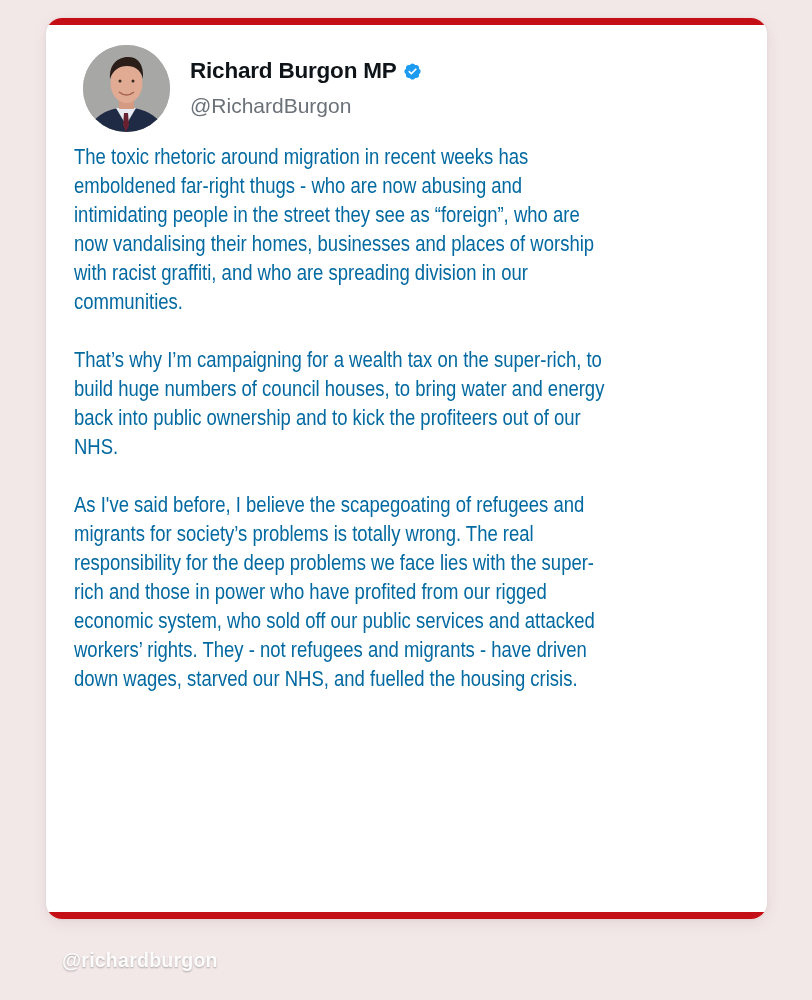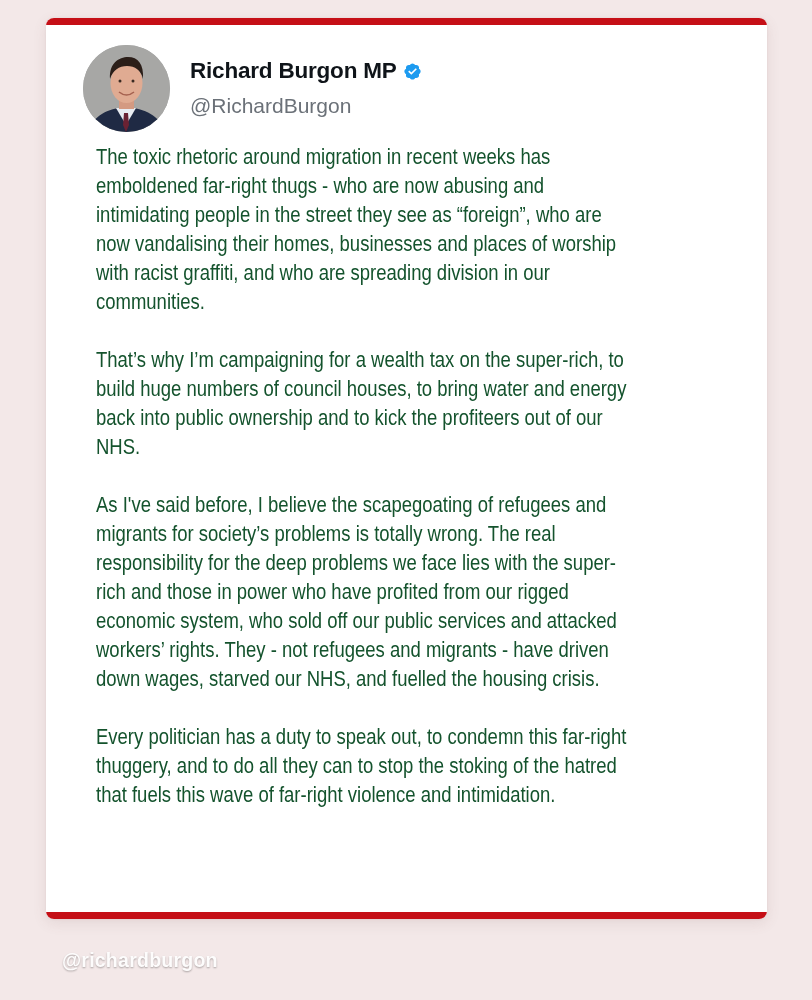--- a/index.html
+++ b/index.html
@@ -14,21 +14,21 @@
     overflow: hidden;
     font-family: "Liberation Sans", sans-serif;
   }
   .card {
     position: absolute;
     left: 46px;
     top: 18px;
     width: 721px;
     height: 901px;
     background: #ffffff;
-    border-radius: 8px;
+    border-radius: 16px;
     overflow: hidden;
     box-shadow: 0 4px 14px rgba(120, 80, 80, 0.12), 0 0 3px rgba(120, 80, 80, 0.08);
   }
   .bar-top {
     position: absolute;
     left: 0; right: 0; top: 0;
     height: 7px;
     background: #c50f16;
   }
   .bar-bottom {
@@ -76,23 +76,22 @@
     top: 76px;
     font-size: 21px;
     color: #6b7178;
     white-space: nowrap;
   }
   .body-text {
     position: absolute;
     left: 28px;
     top: 125px;
     width: 690px;
-    color: #14532d;
+    color: #0369a1;
     font-size: 21.5px;
-    margin-left: 22px;
   }
   .para { margin: 0 0 29px 0; }
   .line {
     display: block;
     height: 29px;
     line-height: 29px;
     white-space: nowrap;
     transform: scaleX(0.86);
     transform-origin: left center;
   }
@@ -166,23 +165,18 @@
     </div>
     <div class="para">
       <span class="line">As I've said before, I believe the scapegoating of refugees and</span>
       <span class="line">migrants for society’s problems is totally wrong. The real</span>
       <span class="line">responsibility for the deep problems we face lies with the super-</span>
       <span class="line">rich and those in power who have profited from our rigged</span>
       <span class="line">economic system, who sold off our public services and attacked</span>
       <span class="line">workers’ rights. They - not refugees and migrants - have driven</span>
       <span class="line">down wages, starved our NHS, and fuelled the housing crisis.</span>
     </div>
-    <div class="para">
-      <span class="line">Every politician has a duty to speak out, to condemn this far-right</span>
-      <span class="line">thuggery, and to do all they can to stop the stoking of the hatred</span>
-      <span class="line">that fuels this wave of far-right violence and intimidation.</span>
-    </div>
   </div>
 
   <div class="bar-bottom"></div>
 </div>
 
 <div class="watermark">@richardburgon</div>
 
 </body></html>

